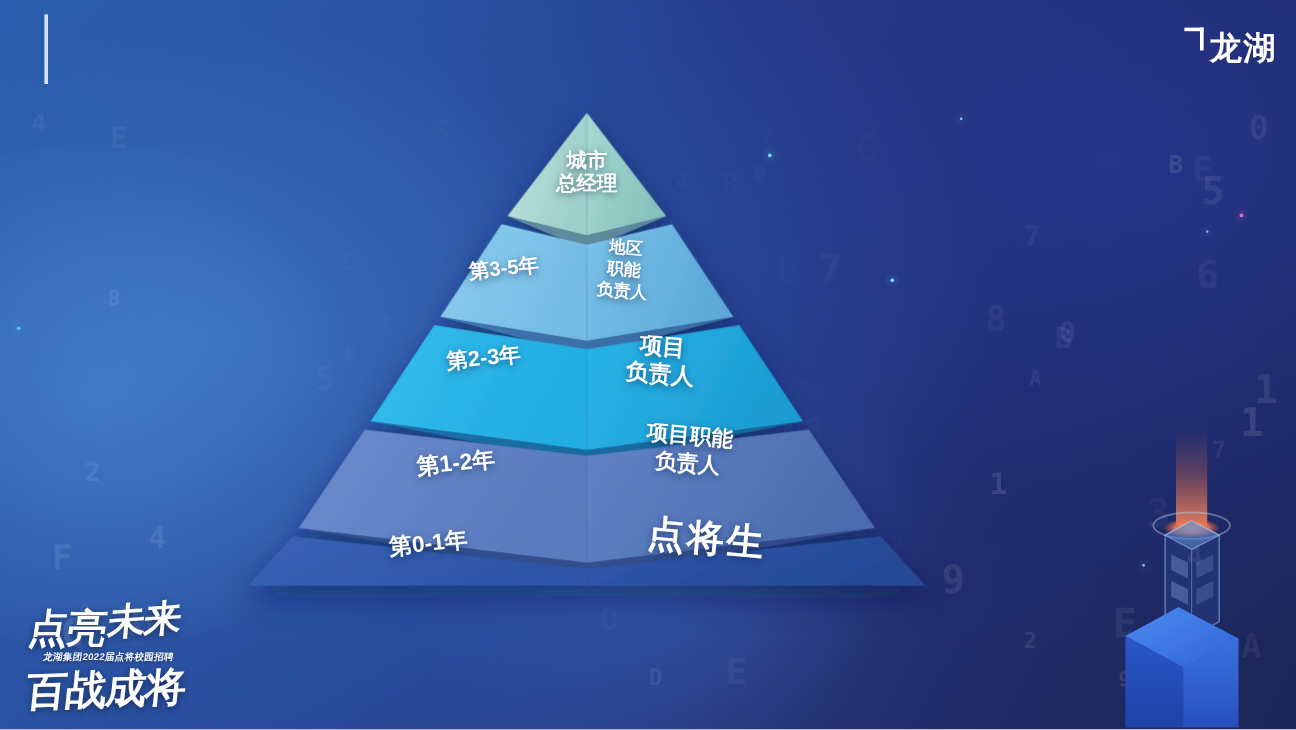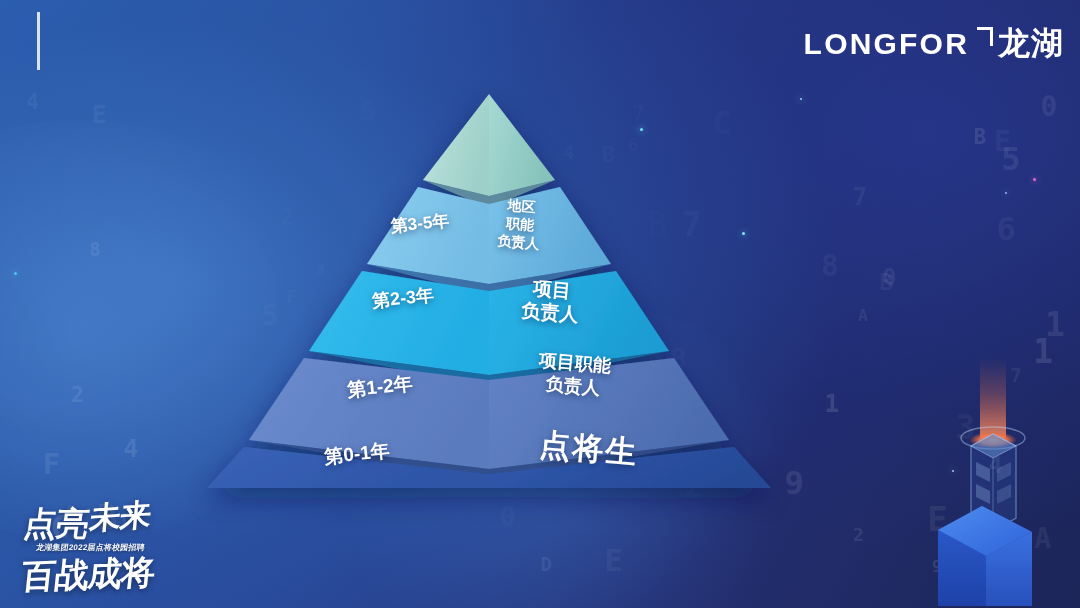--- a/index.html
+++ b/index.html
@@ -20,21 +20,21 @@
   #header{position:absolute;left:0;top:0;width:1080px;height:84px;}
   #hdr-accent{position:absolute;left:37px;top:12px;width:3px;height:58px;background:#e8eef8;opacity:.92;}
   #hdr-title{position:absolute;left:63px;top:20px;font-size:27px;font-weight:700;color:#ffffff;
     letter-spacing:1.5px;text-shadow:0 2px 7px rgba(0,0,0,.42);}
   #logo{position:absolute;right:16px;top:22px;display:flex;align-items:center;gap:3px;}
   #logo-word{font-size:30px;font-weight:700;color:#ffffff;letter-spacing:2.2px;
     font-family:"Liberation Sans",sans-serif;}
   #logo-mark{position:relative;width:21px;height:30px;}
   #logo-mark .bar-v{position:absolute;right:0;top:-2px;width:3px;height:19px;background:#fff;}
   #logo-mark .bar-h{position:absolute;right:0;top:-2px;width:16px;height:3px;background:#fff;}
-  #logo-cn{font-size:32px;font-weight:700;color:#ffffff;letter-spacing:1px;margin-left:2px;}
+  #logo-cn{font-size:27px;font-weight:700;color:#ffffff;letter-spacing:1px;margin-left:2px;}
   
   #pyramid{position:absolute;left:247px;top:88px;width:520px;height:405px;}
   #pyramid svg{position:absolute;left:0;top:0;overflow:visible;}
   .tierlabel{position:absolute;color:#ffffff;font-weight:700;text-align:center;line-height:1.12;
     text-shadow:0 2px 6px rgba(10,30,70,.55);white-space:pre-line;pointer-events:none;}
   
   #campaign{position:absolute;left:18px;bottom:14px;width:190px;height:96px;}
   .cmp-row{position:absolute;color:#fff;font-weight:700;text-shadow:0 2px 6px rgba(0,0,0,.45);white-space:nowrap;}
   #cmp-l1a{left:6px;top:4px;font-size:33px;letter-spacing:-1px;transform:skewX(-8deg);}
   #cmp-l1b{left:72px;top:-2px;font-size:31px;letter-spacing:-1px;transform:skewX(-9deg) rotate(-4deg);}
@@ -120,21 +120,20 @@
       <span class="spark" style="left: 952px; top: 470px; width: 2px; height: 2px; background: rgb(158, 200, 245); box-shadow: rgb(158, 200, 245) 0px 0px 6px;"></span>
     </div>
 
   <div class="glowblob" style="left:-180px;top:120px;width:520px;height:420px;background:radial-gradient(circle,rgba(86,146,220,.40) 0%,rgba(86,146,220,0) 70%);"></div>
   <div class="glowblob" style="left:300px;top:300px;width:520px;height:360px;background:radial-gradient(circle,rgba(70,120,205,.30) 0%,rgba(70,120,205,0) 70%);"></div>
 
   <div id="header">
     <div id="hdr-accent"></div>
 
     <div id="logo">
-      <span id="logo-word">LONGFOR</span>
       <span id="logo-mark">
         <span class="bar-h"></span>
           <span class="bar-v"></span>
       </span>
       <span id="logo-cn">龙湖</span>
     </div>
   </div>
 
   <div id="pyramid">
     <svg width="520" height="405" viewBox="0 0 520 405">
@@ -201,20 +200,22 @@
         <polygon points="57,270 2,352 242,381 242,292" fill="url(#g4L)"></polygon>
         <polygon points="427,270 482,352 242,381 242,292" fill="url(#g4R)"></polygon>
         <polygon points="2,352 242,381 482,352 242,393" fill="#3d5a96" opacity="0.5"></polygon>
 
         <polygon points="-3,359 -46,399 242,399 242,388" fill="url(#g5L)" opacity="0"></polygon>
         <polygon points="-3,359 -40,400 242,400 242,386" fill="url(#g5L)"></polygon>
         <polygon points="487,359 524,400 242,400 242,386" fill="url(#g5R)"></polygon>
       </g>
     </svg>
 
+    <div class="tierlabel" style="left:192px;top:36px;width:100px;font-size:17px;">城市
+总经理</div>
 
     <div class="tierlabel" style="left:118px;top:126px;width:110px;font-size:17px;transform:rotate(-6deg);">第3-5年</div>
     <div class="tierlabel" style="left:241px;top:110px;width:64px;font-size:14px;line-height:1.28;transform:rotate(5deg);">地区
 职能
 负责人</div>
 
     <div class="tierlabel" style="left:96px;top:200px;width:120px;font-size:18px;transform:rotate(-6deg);">第2-3年</div>
     <div class="tierlabel" style="left:258px;top:190px;width:92px;font-size:19px;line-height:1.22;transform:rotate(5deg);">项目
 负责人</div>
 

